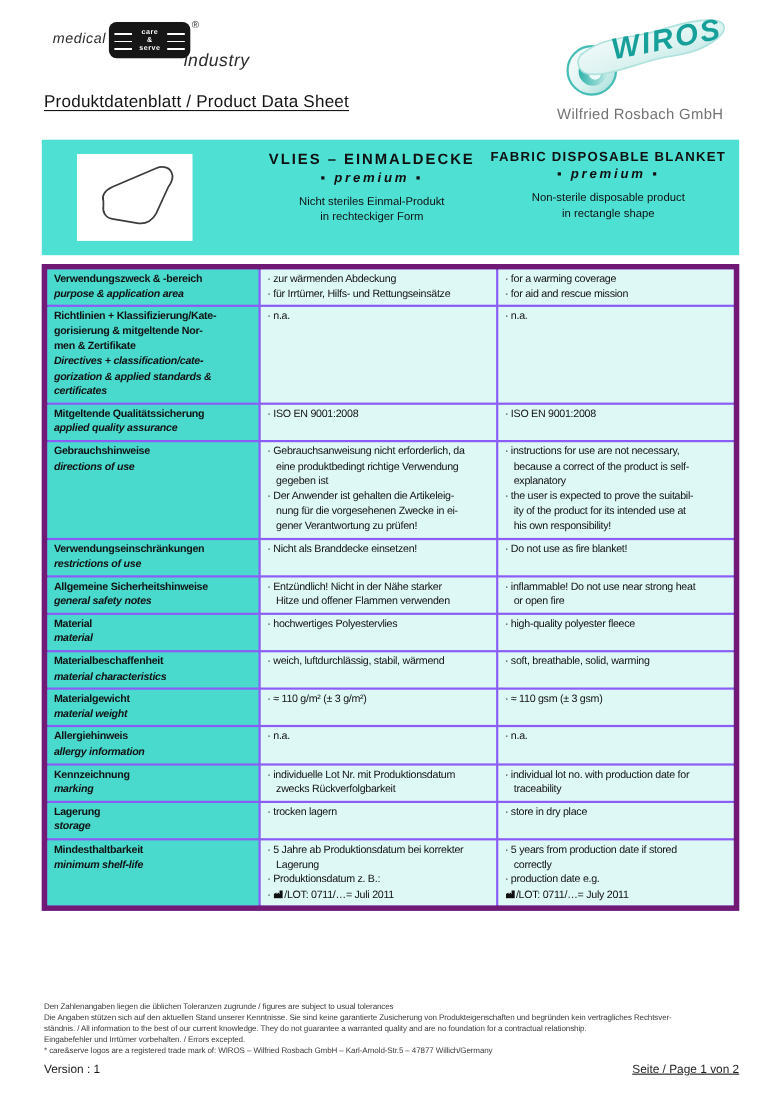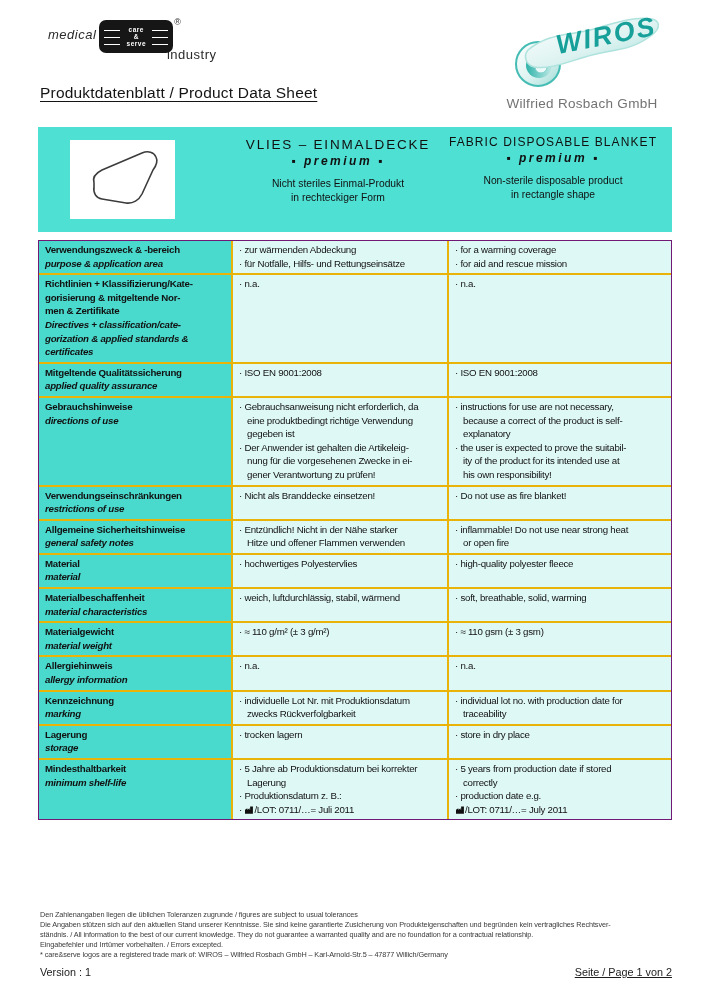--- a/index.html
+++ b/index.html
@@ -19,45 +19,45 @@
     position:relative; width:74px; height:33px; background:#161616; border-radius:7px;
     margin:0 1px 0 3px; display:flex; flex-direction:column; align-items:center; justify-content:center;
   }
   .cs-box::before, .cs-box::after {
     content:""; position:absolute; top:7px; bottom:7px; width:16px;
     background:repeating-linear-gradient(#161616 0 3px, #ffffff 3px 4.5px, #161616 4.5px 7px);
   }
   .cs-box::before { left:5px; } .cs-box::after { right:5px; }
   .cs-care, .cs-amp, .cs-serve { color:#fff; font-size:6.5px; font-weight:bold; line-height:7px; letter-spacing:.5px; }
   .cs-reg { font-size:9px; margin-top:-3px; }
-  .cs-industry { font-size:13px; margin-top:27px; margin-left:-14px; letter-spacing:.5px; }
+  .cs-industry { font-style:italic; font-size:16px; margin-top:27px; margin-left:-14px; letter-spacing:.5px; }
 
   .doc-title {
     position:absolute; left:40px; top:84px; font-size:15.5px; color:#141414;
     text-decoration:underline; text-underline-offset:3px; letter-spacing:.2px;
   }
 
   .wiros { position:absolute; left:492px; top:10px; width:180px; text-align:center; }
   .wiros svg { display:block; margin:0 auto; }
   .wiros-company { font-size:13.5px; color:#737373; letter-spacing:.3px; margin-top:2px; }
 
   
   .banner { position:absolute; left:38px; top:127px; width:634px; height:105px; background:#4fe0d4; }
   .sketch-box { position:absolute; left:32px; top:13px; width:105px; height:79px; background:#ffffff; }
   .banner-col { position:absolute; text-align:center; color:#101010; }
   .banner-col.de { left:152px; top:10px; width:296px; }
   .banner-col.en { left:396px; top:8px; width:238px; }
-  .b-title { font-weight:normal; font-size:13.5px; letter-spacing:1.8px; white-space:nowrap; }
+  .b-title { font-weight:bold; font-size:13.5px; letter-spacing:1.8px; white-space:nowrap; }
   .banner-col.en .b-title { font-size:12px; letter-spacing:1.1px; }
   .b-premium { font-weight:bold; font-style:italic; font-size:12px; letter-spacing:2.5px; margin-top:2px; }
   .b-sub { font-size:10.3px; line-height:13.5px; }
   .b-sub.first { margin-top:9px; }
 
   
-  .spec-table { position:absolute; left:38px; top:240px; width:634px; border:1px solid #701a75; background:#eab308; }
+  .spec-table { position:absolute; left:38px; top:240px; width:634px; border:5px solid #701a75; background:#8b5cf6; }
   .t-row { display:flex; gap:2px; margin-bottom:2px; }
   .t-row:last-child { margin-bottom:0; }
   .t-label { width:192px; flex:0 0 192px; background:#49d9cd; padding:2px 4px 3px 6px; }
   .lab-de, .lab-en { font-weight:bold; font-size:9.7px; line-height:13.6px; letter-spacing:-0.25px; white-space:pre-line; }
   .lab-en { font-style:italic; }
   .t-cell { background:#def8f5; padding:2px 20px 3px 6px; }
   .t-cell.c-de { width:214px; flex:0 0 214px; }
   .t-cell.c-en { flex:1 1 auto; }
   .t-item { font-size:9.7px; line-height:13.6px; letter-spacing:-0.25px; white-space:pre-line; padding-left:8px; text-indent:-8px; }
   .factory svg { vertical-align:-1px; }
@@ -130,21 +130,21 @@
 
 <div class="spec-table">
   <div>
       <div class="t-row">
         <div class="t-label">
           <div class="lab-de">Verwendungszweck &amp; -bereich</div>
           <div class="lab-en">purpose &amp; application area</div>
         </div>
         <div class="t-cell c-de">
           <div class="t-item">· zur wärmenden Abdeckung</div>
-          <div class="t-item">· für Notfälle, Hilfs- und Rettungseinsätze</div>
+          <div class="t-item">· für Irrtümer, Hilfs- und Rettungseinsätze</div>
         </div>
         <div class="t-cell c-en">
           <div class="t-item">· for a warming coverage</div>
           <div class="t-item">· for aid and rescue mission</div>
         </div>
       </div>
       <div class="t-row">
         <div class="t-label">
           <div class="lab-de">Richtlinien + Klassifizierung/Kate-
 gorisierung &amp; mitgeltende Nor-

